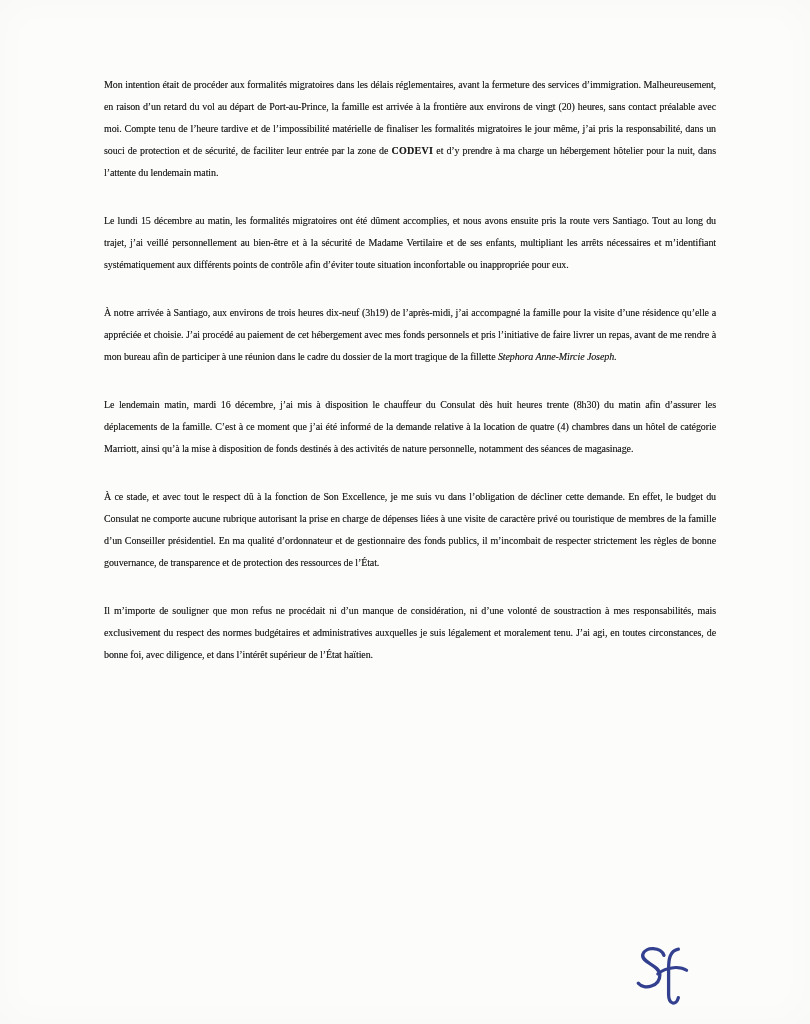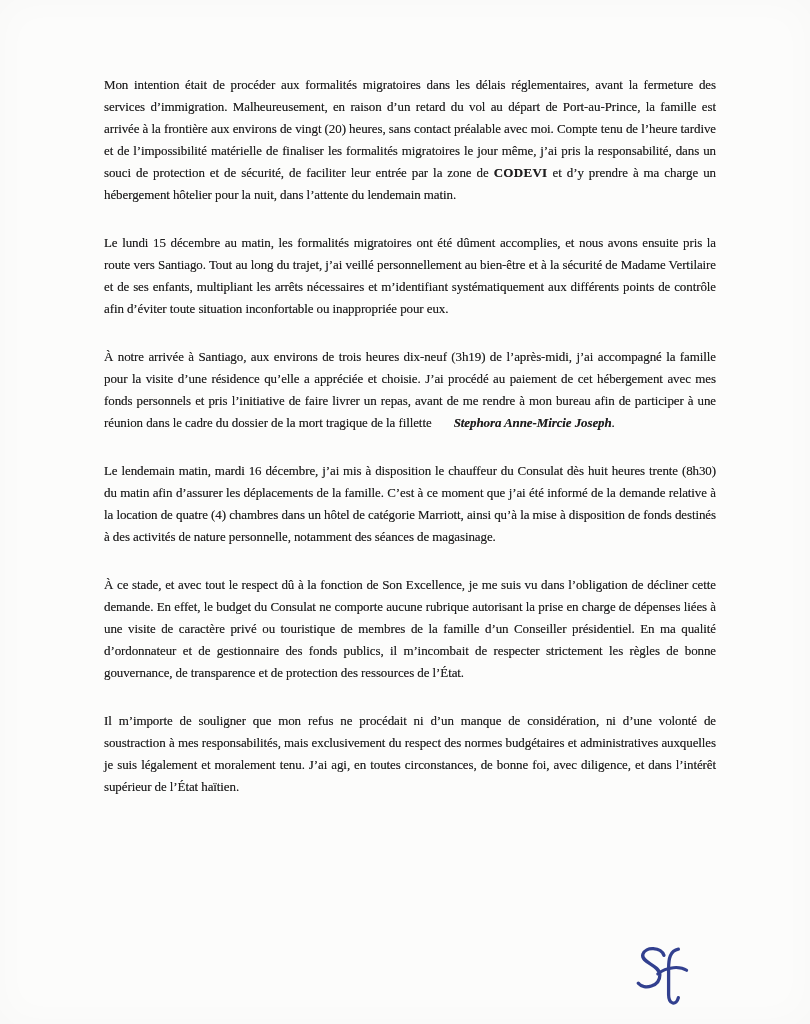--- a/index.html
+++ b/index.html
@@ -19,32 +19,32 @@
     height: 1024px;
     background: #fcfcfb;
     box-shadow: inset 0 0 40px rgba(0,0,0,0.02);
   }
   .letter-body {
     position: absolute;
     left: 104px;
     top: 74px;
     width: 612px;
     color: #1f1e1e;
-    font-size: 13px;
+    font-size: 10px;
     line-height: 22px;
     letter-spacing: -0.1px;
     text-align: justify;
     text-shadow: 0 0 0.5px rgba(30,30,30,0.55);
   }
   .para {
     margin: 0 0 26px 0;
   }
   .seg { font-weight: normal; font-style: normal; }
   .seg-bold { font-weight: bold; letter-spacing: 0.3px; }
-  .seg-bold-italic { font-weight: bold; font-style: italic; margin-left: 19px; }
+  .seg-bold-italic { font-weight: normal; font-style: italic; }
   .signature {
     position: absolute;
     left: 630px;
     top: 942px;
     width: 70px;
     height: 70px;
   }
   .signature svg {
     width: 100%;
     height: 100%;

